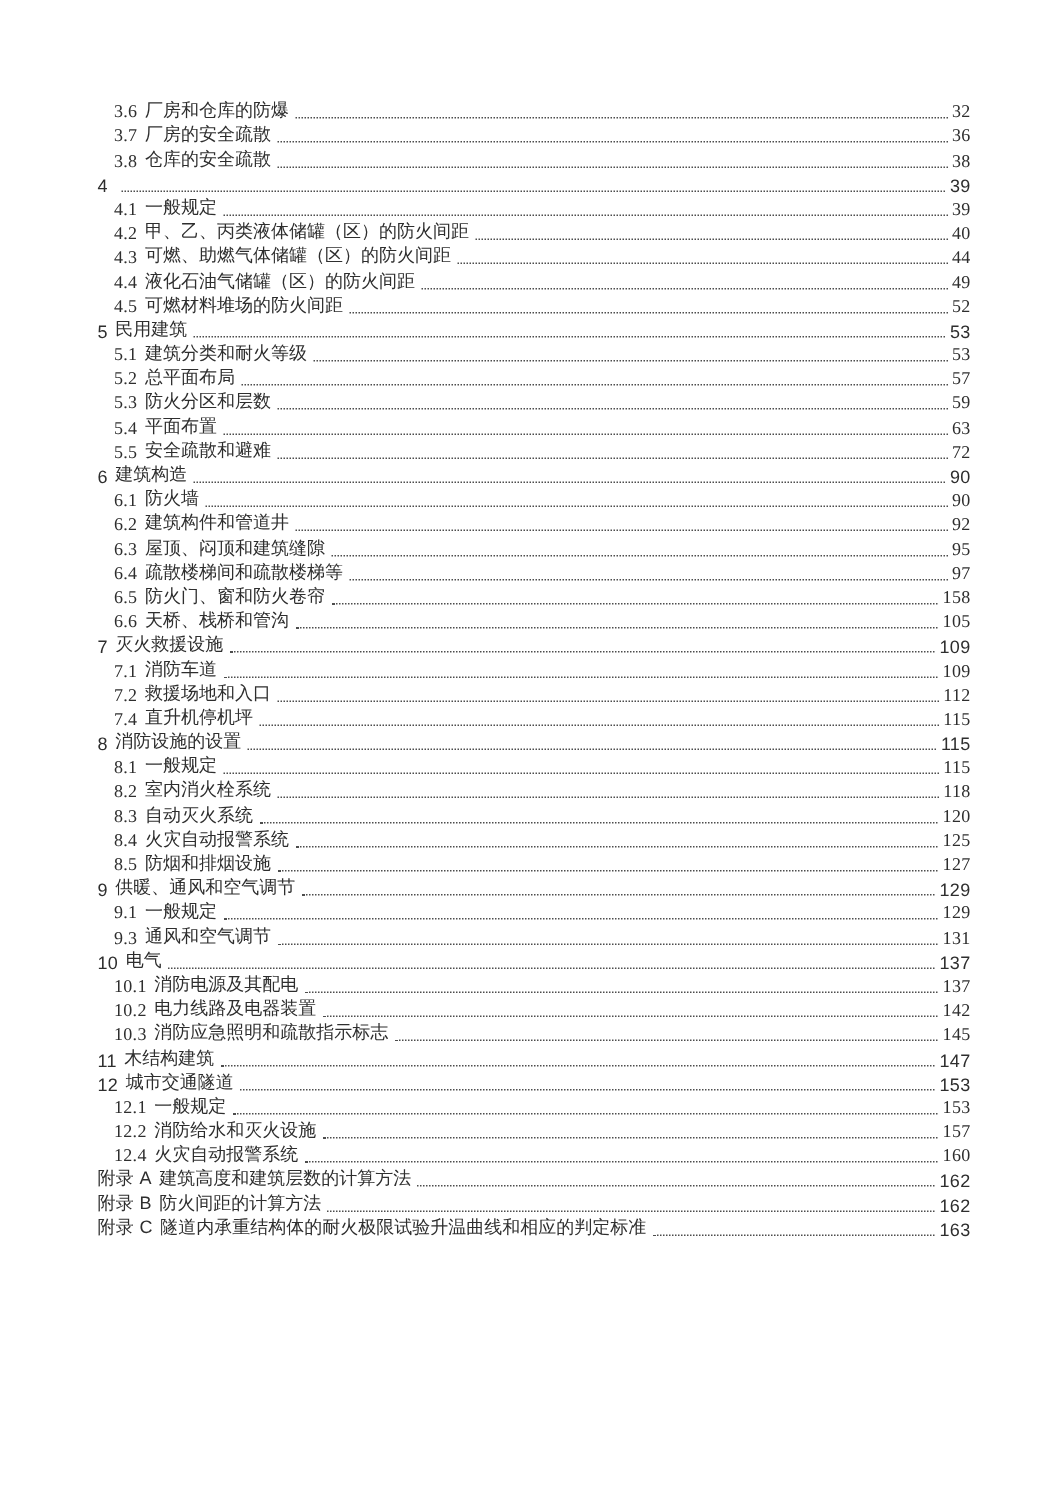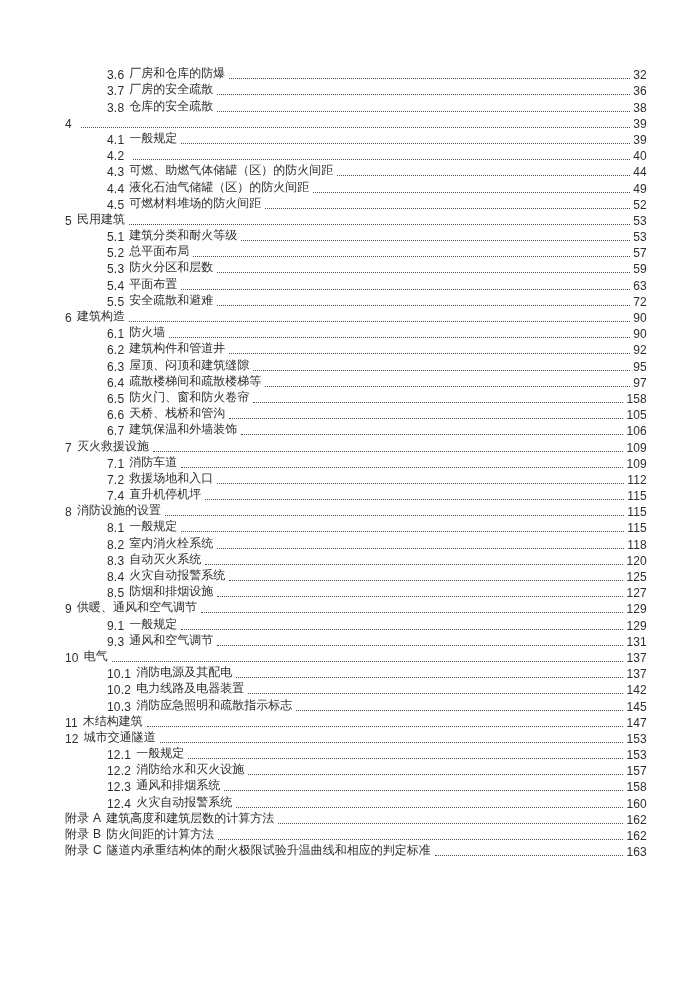--- a/index.html
+++ b/index.html
@@ -24,21 +24,21 @@
   .toc-row {
     display: flex;
     align-items: flex-end;
     height: 16.2px;
     padding-right: 53px;
     font-size: 12px;
     color: #2e2e2e;
     white-space: nowrap;
   }
   .toc-row.lvl1 { padding-left: 65px; }
-  .toc-row.lvl2 { padding-left: 107px; }
+  .toc-row.lvl2 { padding-left: 76px; font-family: Liberation Serif, serif; }
   .toc-no {
     margin-right: 5px;
     letter-spacing: 0.2px;
   }
   .toc-label { }
   .toc-leader {
     flex: 1 1 auto;
     min-width: 8px;
     border-bottom: 1.4px dotted #4d4d4d;
     margin: 0 3px 3px 4px;
@@ -77,20 +77,21 @@
         <span class="toc-page">39</span>
       </div>
       <div class="toc-row lvl2">
         <span class="toc-no">4.1</span>
         <span class="toc-label">一般规定</span>
         <span class="toc-leader"></span>
         <span class="toc-page">39</span>
       </div>
       <div class="toc-row lvl2">
         <span class="toc-no">4.2</span>
+        <span class="toc-label">甲、乙、丙类液体储罐（区）的防火间距</span>
         <span class="toc-leader"></span>
         <span class="toc-page">40</span>
       </div>
       <div class="toc-row lvl2">
         <span class="toc-no">4.3</span>
         <span class="toc-label">可燃、助燃气体储罐（区）的防火间距</span>
         <span class="toc-leader"></span>
         <span class="toc-page">44</span>
       </div>
       <div class="toc-row lvl2">
@@ -176,26 +177,20 @@
         <span class="toc-label">防火门、窗和防火卷帘</span>
         <span class="toc-leader"></span>
         <span class="toc-page">158</span>
       </div>
       <div class="toc-row lvl2">
         <span class="toc-no">6.6</span>
         <span class="toc-label">天桥、栈桥和管沟</span>
         <span class="toc-leader"></span>
         <span class="toc-page">105</span>
       </div>
-      <div class="toc-row lvl2">
-        <span class="toc-no">6.7</span>
-        <span class="toc-label">建筑保温和外墙装饰</span>
-        <span class="toc-leader"></span>
-        <span class="toc-page">106</span>
-      </div>
       <div class="toc-row lvl1">
         <span class="toc-no">7</span>
         <span class="toc-label">灭火救援设施</span>
         <span class="toc-leader"></span>
         <span class="toc-page">109</span>
       </div>
       <div class="toc-row lvl2">
         <span class="toc-no">7.1</span>
         <span class="toc-label">消防车道</span>
         <span class="toc-leader"></span>
@@ -307,26 +302,20 @@
         <span class="toc-no">12.1</span>
         <span class="toc-label">一般规定</span>
         <span class="toc-leader"></span>
         <span class="toc-page">153</span>
       </div>
       <div class="toc-row lvl2">
         <span class="toc-no">12.2</span>
         <span class="toc-label">消防给水和灭火设施</span>
         <span class="toc-leader"></span>
         <span class="toc-page">157</span>
-      </div>
-      <div class="toc-row lvl2">
-        <span class="toc-no">12.3</span>
-        <span class="toc-label">通风和排烟系统</span>
-        <span class="toc-leader"></span>
-        <span class="toc-page">158</span>
       </div>
       <div class="toc-row lvl2">
         <span class="toc-no">12.4</span>
         <span class="toc-label">火灾自动报警系统</span>
         <span class="toc-leader"></span>
         <span class="toc-page">160</span>
       </div>
       <div class="toc-row lvl1">
         <span class="toc-no">附录 A</span>
         <span class="toc-label">建筑高度和建筑层数的计算方法</span>

